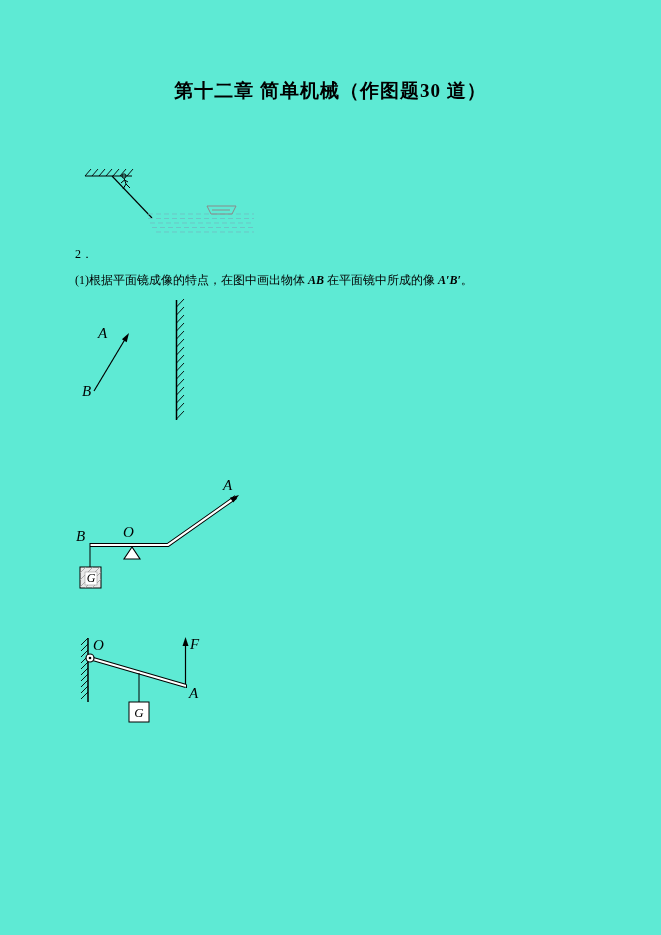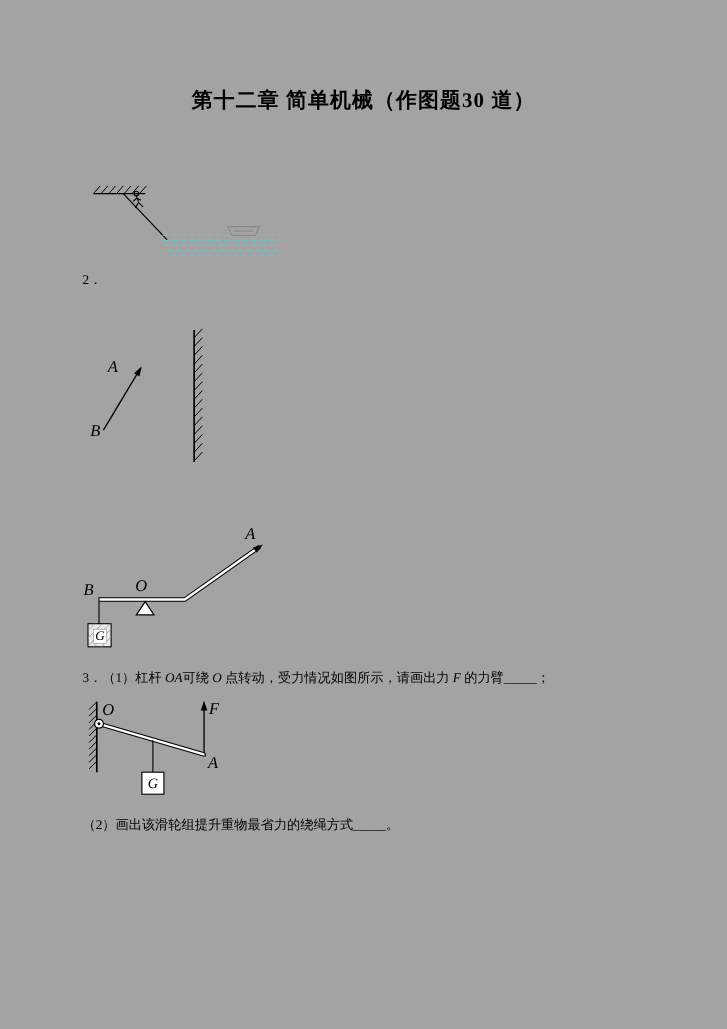--- a/index.html
+++ b/index.html
@@ -1,18 +1,18 @@
 <!DOCTYPE html>
 <html><head>
 <meta charset="utf-8">
 <style>
   * { margin:0; padding:0; box-sizing:border-box; }
   html,body { background:#ffffff; }
   .page {
-    position:relative; width:661px; height:935px; background:#a3a3a3;
+    position:relative; width:661px; height:935px; background:#5eead4;
     font-family:"Liberation Serif","DejaVu Serif",serif; color:#000; overflow:hidden;
   }
   .title {
     position:absolute; top:78px; left:0; width:100%;
     text-align:center; font-size:19px; font-weight:bold; letter-spacing:1px;
   }
   .para {
     position:absolute; left:75px; width:517px;
     font-size:12px; line-height:28px; text-align:justify;
   }
@@ -46,20 +46,21 @@
     <g stroke="#000" stroke-width="1" fill="none">
       <circle cx="54" cy="16" r="2.1"></circle>
       <path d="M54,18 L56,24 M56,24 L53,29 M56,24 L60,28 M54.5,20 L58,22 M54.5,20 L51,23"></path>
     </g>
     <path d="M78,54 H184 M78,58.5 H184 M80,63 H184 M82,67.5 H184 M86,72 H184" stroke="#6cc5c5" stroke-width="1" stroke-dasharray="5,3" fill="none"></path>
     <path d="M137,46 L166,46 L162,54 L141,54 Z M142,50 H160" stroke="#8a8a8a" stroke-width="1" fill="none"></path>
   </svg>
 
   <div class="para q2num">2．</div>
 
+  <div class="para q2p1"><span>(1)根据平面镜成像的特点，在图中画出物体 </span><span class="var-b">AB</span><span> 在平面镜中所成的像 </span><span class="var-b">A′B′</span><span>。</span></div>
 
   <svg class="fig fig2" width="130" height="132">
     <line x1="98.5" y1="6" x2="98.5" y2="126" stroke="#000" stroke-width="1.5"></line>
     <path d="M98.5,13 L106,5 M98.5,21 L106,13 M98.5,29 L106,21 M98.5,37 L106,29 M98.5,45 L106,37 M98.5,53 L106,45 M98.5,61 L106,53 M98.5,69 L106,61 M98.5,77 L106,69 M98.5,85 L106,77 M98.5,93 L106,85 M98.5,101 L106,93 M98.5,109 L106,101 M98.5,117 L106,109 M98.5,125 L106,117" stroke="#000" stroke-width="0.9" fill="none"></path>
     <line x1="16" y1="97" x2="49" y2="42" stroke="#000" stroke-width="1.2"></line>
     <polygon points="51,39 48.7,48.2 43.9,45.3" fill="#000"></polygon>
     <text x="20" y="44" font-size="15" font-style="italic">A</text>
     <text x="4" y="102" font-size="15" font-style="italic">B</text>
   </svg>
 
@@ -73,35 +74,33 @@
     <line x1="17" y1="70" x2="17" y2="90" stroke="#000" stroke-width="1"></line>
     <rect x="7" y="90" width="21" height="21" fill="#e9e9e9" stroke="#000" stroke-width="1"></rect>
     <path d="M7,96 L13,90 M7,103 L20,90 M7,110 L27,90 M12,111 L28,95 M19,111 L28,102" stroke="#9a9a9a" stroke-width="0.8" fill="none"></path>
     <rect x="12" y="95" width="12" height="13" fill="#ffffff" stroke="#8a8a8a" stroke-width="0.5"></rect>
     <text x="18" y="105" font-size="12" font-style="italic" text-anchor="middle">G</text>
     <text x="150" y="13" font-size="15" font-style="italic">A</text>
     <text x="3" y="64" font-size="15" font-style="italic">B</text>
     <text x="50" y="60" font-size="15" font-style="italic">O</text>
   </svg>
 
-  <div class="para q3p1"><span>3．（1）杠杆 </span><span class="var">OA</span><span>可绕 </span><span class="var">O</span><span> 点转动，受力情况如图所示，请画出力 </span><span class="var">F</span><span> 的力臂</span><span>_____</span><span>；</span></div>
 
   <svg class="fig fig4" width="160" height="102">
     <line x1="15" y1="8" x2="15" y2="72" stroke="#000" stroke-width="1.5"></line>
     <path d="M15,8 L8,15 M15,14 L8,21 M15,20 L8,27 M15,26 L8,33 M15,32 L8,39 M15,38 L8,45 M15,44 L8,51 M15,50 L8,57 M15,56 L8,63 M15,62 L8,69" stroke="#000" stroke-width="0.9" fill="none"></path>
     <path d="M20,29 L113,56" stroke="#000" stroke-width="4" fill="none"></path>
     <path d="M20,29 L113,56" stroke="#fff" stroke-width="2.2" fill="none"></path>
     <line x1="113.5" y1="54.5" x2="113.5" y2="58" stroke="#000" stroke-width="1"></line>
     <circle cx="17" cy="28" r="4" fill="#fff" stroke="#000" stroke-width="1.2"></circle>
     <circle cx="17" cy="28" r="1.3" fill="#000"></circle>
     <line x1="112.5" y1="54" x2="112.5" y2="12" stroke="#000" stroke-width="1.2"></line>
     <polygon points="112.5,7 109.5,16 115.5,16" fill="#000"></polygon>
     <line x1="66" y1="43" x2="66" y2="72" stroke="#000" stroke-width="1"></line>
     <rect x="56" y="72" width="20" height="20" fill="#fff" stroke="#000" stroke-width="1"></rect>
     <text x="66" y="86.5" font-size="13" font-style="italic" text-anchor="middle">G</text>
     <text x="20" y="20" font-size="15" font-style="italic">O</text>
     <text x="117" y="19" font-size="15" font-style="italic">F</text>
     <text x="116" y="68" font-size="15" font-style="italic">A</text>
   </svg>
 
-  <div class="para q3p2"><span>（2）画出该滑轮组提升重物最省力的绕绳方式</span><span>_____</span><span>。</span></div>
 
 </div>
 
 </body></html>

